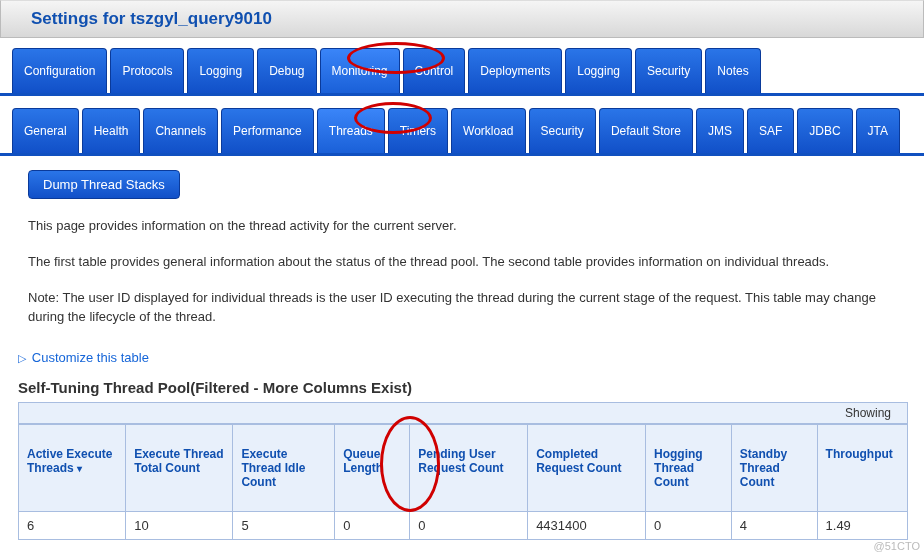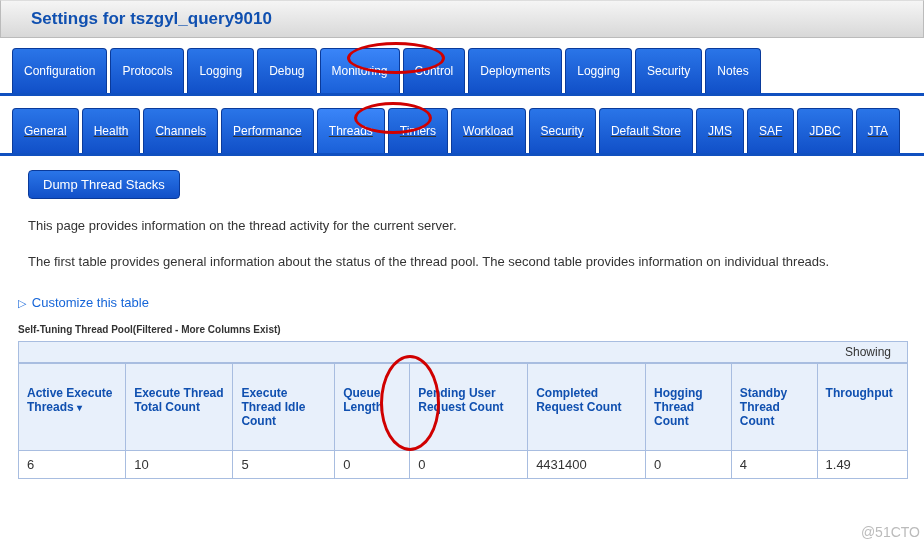--- a/index.html
+++ b/index.html
@@ -80,21 +80,21 @@
       text-decoration: none;
       font-size: 13px;
     }
     .customize-link .tri {
       color: #1565d8;
       font-size: 11px;
       margin-right: 2px;
     }
     .table-title {
       font-weight: bold;
-      font-size: 10px;
+      font-size: 15px;
       margin-top: 14px;
       margin-bottom: 6px;
       margin-left: -10px;
     }
     .showing-bar {
       background: #e8f0fb;
       border: 1px solid #a8bde0;
       text-align: right;
       padding: 3px 16px;
       font-size: 12px;
@@ -130,24 +130,24 @@
       color: #1050b0;
     }
     .red-oval {
       position: absolute;
       border: 3px solid #d00000;
       border-radius: 50%;
       pointer-events: none;
     }
     .watermark {
       position: fixed;
-      bottom: 16px;
+      bottom: 4px;
       right: 4px;
       color: #bbb;
-      font-size: 14px;
+      font-size: 11px;
       margin-left: 8px;
     }
   </style>
 </head>
 <body>
 
 <div class="header-bar">
   <span class="page-title">Settings for tszgyl_query9010</span>
 </div>
 
@@ -159,21 +159,21 @@
   <div class="tab active">Monitoring</div>
   <div class="tab">Control</div>
   <div class="tab">Deployments</div>
   <div class="tab">Logging</div>
   <div class="tab">Security</div>
   <div class="tab">Notes</div>
   <div class="red-oval" style="left:335px; top:-6px; width:98px; height:32px;"></div>
 </div>
 <div class="tab-strip-border"></div>
 
-<div class="tabs sub-tabs" style="position:relative;text-decoration:underline;">
+<div class="tabs sub-tabs" style="position:relative;">
   <div class="tab">General</div>
   <div class="tab">Health</div>
   <div class="tab">Channels</div>
   <div class="tab">Performance</div>
   <div class="tab active">Threads</div>
   <div class="tab">Timers</div>
   <div class="tab">Workload</div>
   <div class="tab">Security</div>
   <div class="tab">Default Store</div>
   <div class="tab">JMS</div>
@@ -184,20 +184,21 @@
 </div>
 <div class="tab-strip-border"></div>
 
 <div class="content">
 
   <button class="dump-button">Dump Thread Stacks</button>
 
   <div class="description">
     <p>This page provides information on the thread activity for the current server.</p>
     <p>The first table provides general information about the status of the thread pool. The second table provides information on individual threads.</p>
+    <p>Note: The user ID displayed for individual threads is the user ID executing the thread during the current stage of the request. This table may change during the lifecycle of the thread.</p>
   </div>
 
   <div class="customize-link">
     <span class="tri">▷</span>
     <a href="#">Customize this table</a>
   </div>
 
   <div class="table-title">Self-Tuning Thread Pool(Filtered - More Columns Exist)</div>
 
   <div class="showing-bar">

